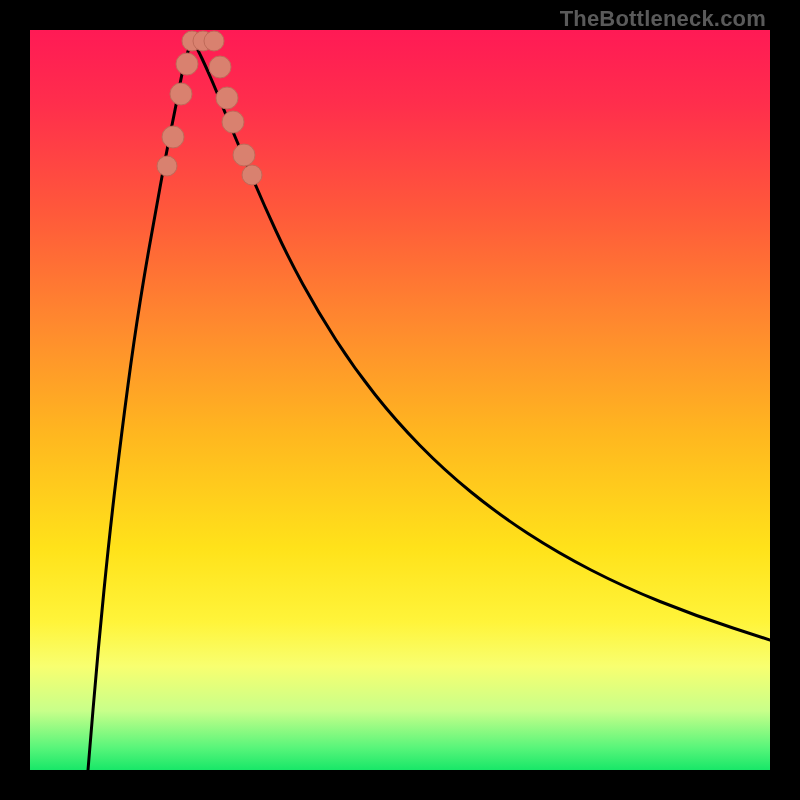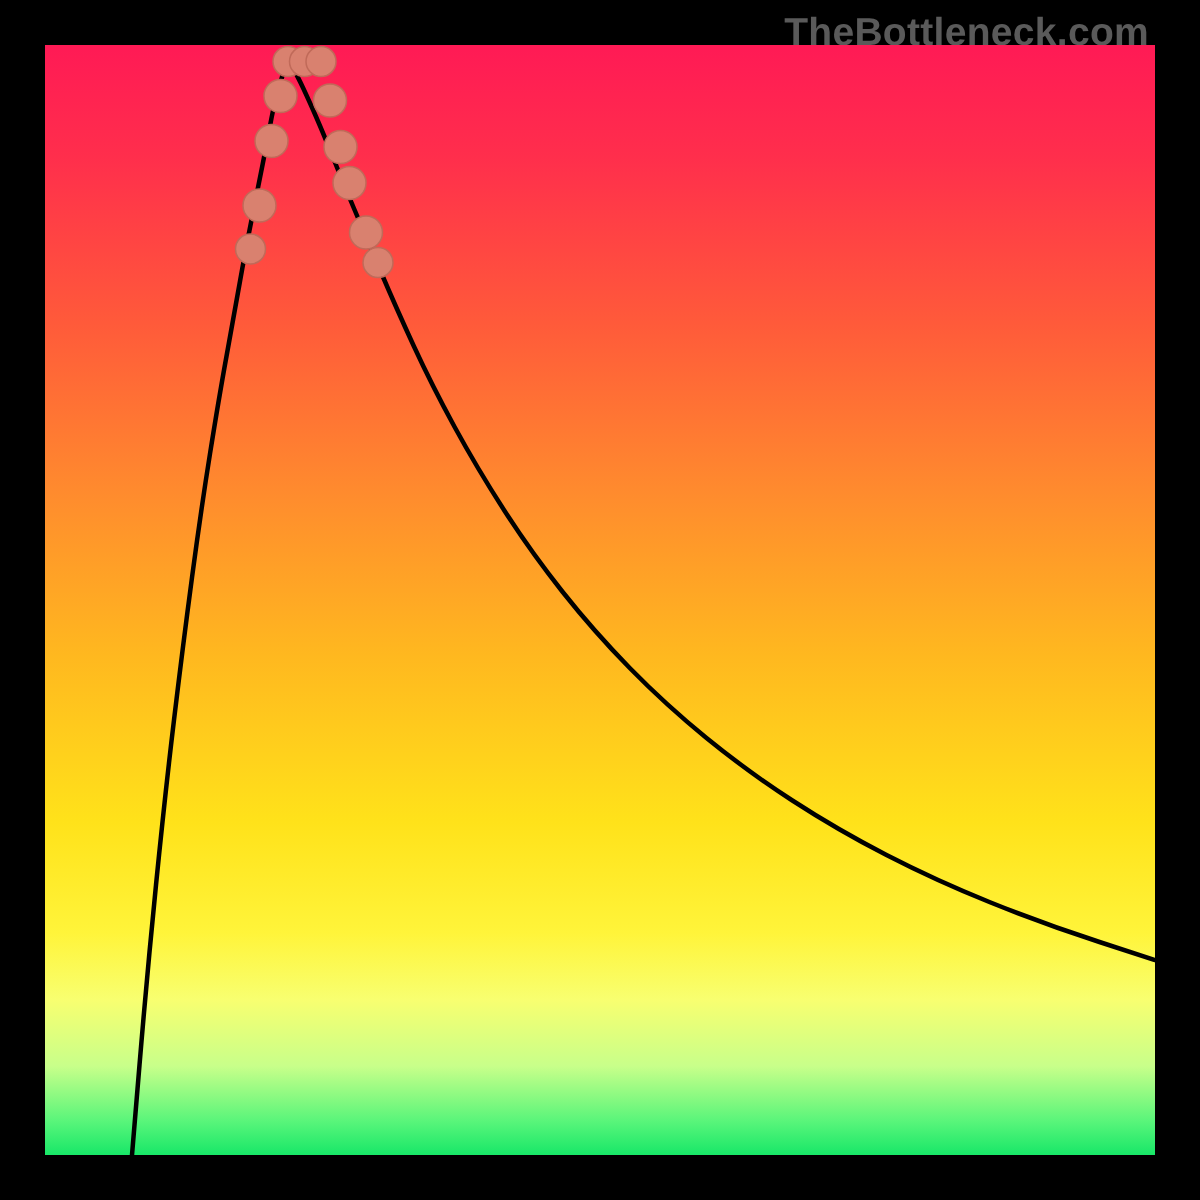--- a/index.html
+++ b/index.html
@@ -29,21 +29,21 @@
     position: absolute;
     left: 0;
     top: 0;
     width: 100%;
     height: 100%;
   }
   .attribution {
     position: absolute;
     top: 6px;
     right: 34px;
-    font-size: 26px;
+    font-size: 22px;
     font-weight: 600;
     color: #5a5a5a;
     letter-spacing: 0.2px;
   }
   svg {
     position: absolute;
     left: 0;
     top: 0;
   }
 </style>

